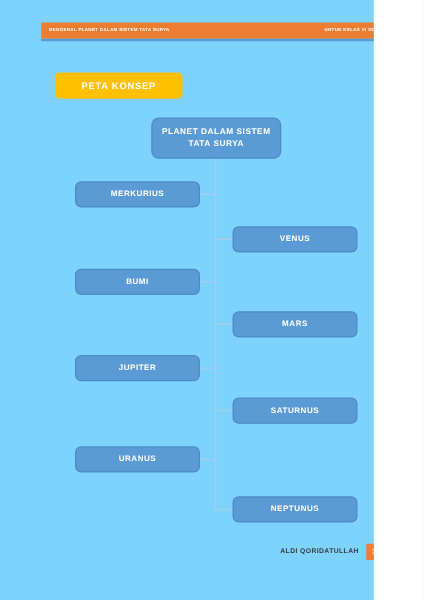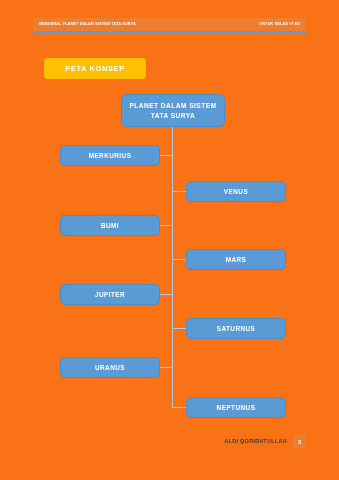--- a/index.html
+++ b/index.html
@@ -7,23 +7,23 @@
     margin: 0;
     padding: 0;
     background: #ffffff;
   }
   body {
     font-family: "Liberation Sans", sans-serif;
   }
 
   #page {
     position: relative;
-    width: 339px;
+    width: 299px;
     height: 480px;
-    background: #f97316;
+    background: #7dd3fc;
     overflow: hidden;
   }
 
   
   .header-bar {
     position: absolute;
     left: 33px;
     top: 18px;
     width: 273px;
     height: 13px;

